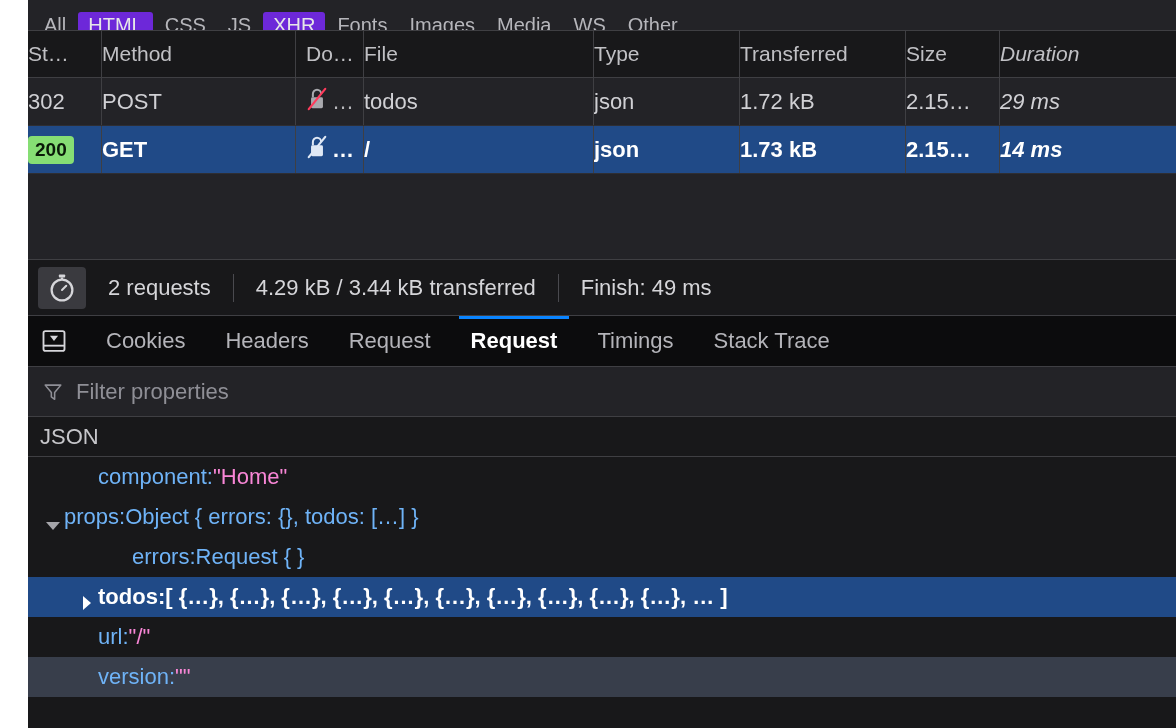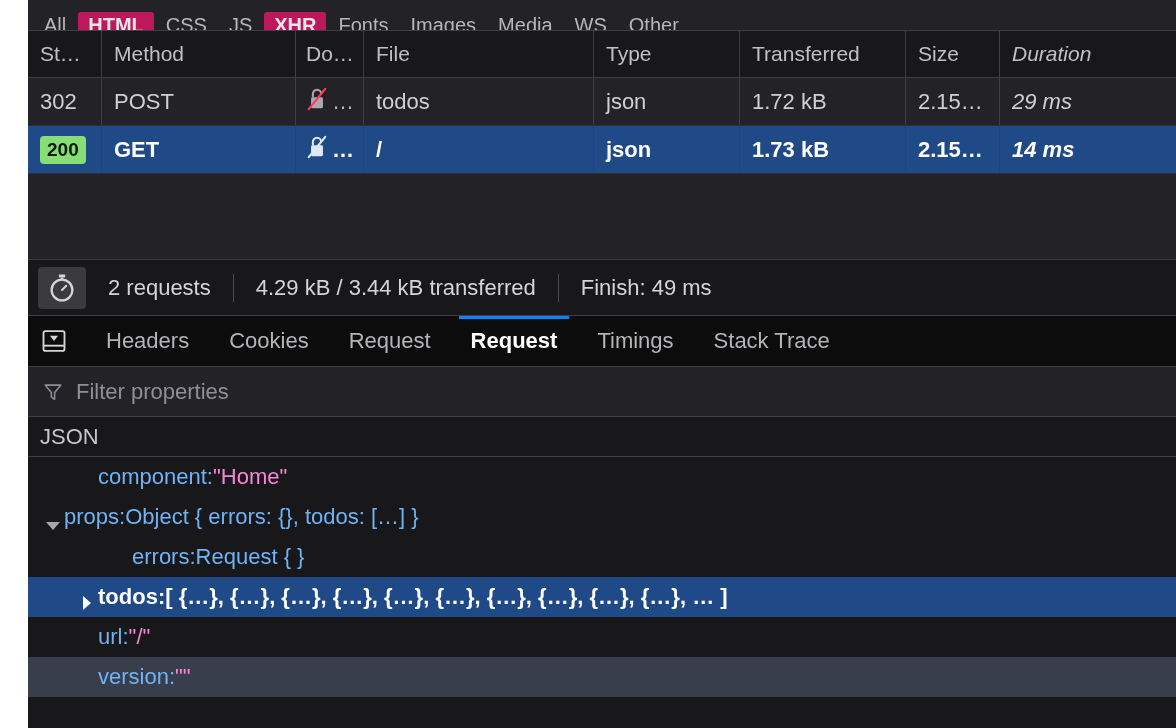--- a/index.html
+++ b/index.html
@@ -42,23 +42,22 @@
     font-size: 20px;
     color: #b6b6bb;
     padding: 2px 10px 4px 10px;
     border-radius: 3px;
     line-height: 22px;
     white-space: nowrap;
     position: relative;
     top: 14px;
   }
   .pill.active {
-    background: #be185d;
+    background: #6d28d9;
     color: #e6e6e8;
-    font-weight: bold;
   }
 
   
   .net-table {
     flex: 0 0 auto;
     background: #18181a;
   }
   .net-row {
     display: flex;
     height: 48px;
@@ -71,21 +70,20 @@
     border-bottom: 1px solid #3f3f43;
   }
   .net-header .cell {
     color: #c0c0c4;
     font-size: 21px;
   }
   .cell {
     height: 100%;
     display: flex;
     align-items: center;
-    padding-left: 12px;
     font-size: 22px;
     color: #d0d0d4;
     border-right: 1px solid #3f3f43;
     overflow: hidden;
     white-space: nowrap;
   }
   .c-status { flex: 0 0 74px; }
   .c-method { flex: 0 0 194px; }
   .c-domain { flex: 0 0 68px; padding-left: 10px; }
   .c-file   { flex: 0 0 230px; }
@@ -339,22 +337,22 @@
 
     <div class="tab-bar">
       <div class="panel-icon-btn">
         <svg width="28" height="28" viewBox="0 0 24 24" aria-hidden="true">
           <rect x="3" y="3.5" width="18" height="17" rx="1.6" fill="none" stroke="#d6d6da" stroke-width="1.6"></rect>
           <line x1="3" y1="16" x2="21" y2="16" stroke="#d6d6da" stroke-width="1.6"></line>
           <path d="M8.5 7.5 L15.5 7.5 L12 12 Z" fill="#d6d6da"></path>
         </svg>
       </div>
       <div id="tab-list" style="display:flex;align-items:center;height:100%;">
+          <div class="tab">Cookies</div>
           <div class="tab">Headers</div>
-          <div class="tab">Cookies</div>
           <div class="tab">Request</div>
           <div class="tab active">Request</div>
           <div class="tab">Timings</div>
           <div class="tab">Stack Trace</div>
         </div>
     </div>
 
     <div class="props-filter">
       <span class="funnel-icon">
         <svg width="22" height="22" viewBox="0 0 24 24" aria-hidden="true">

